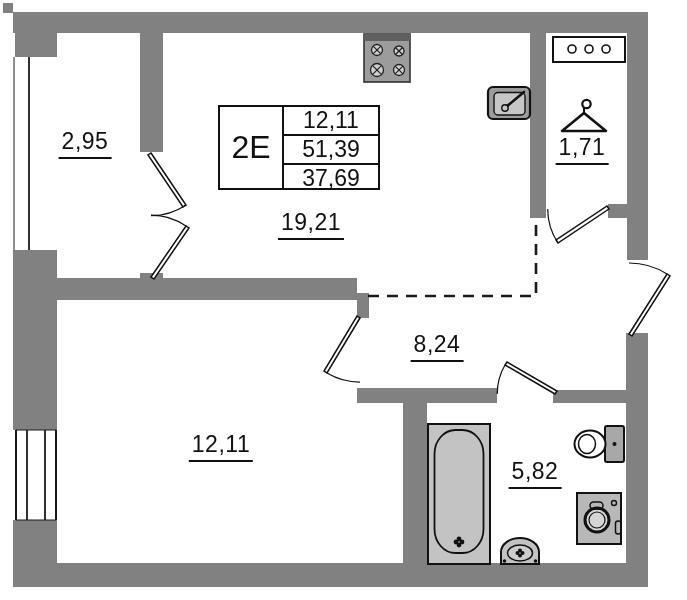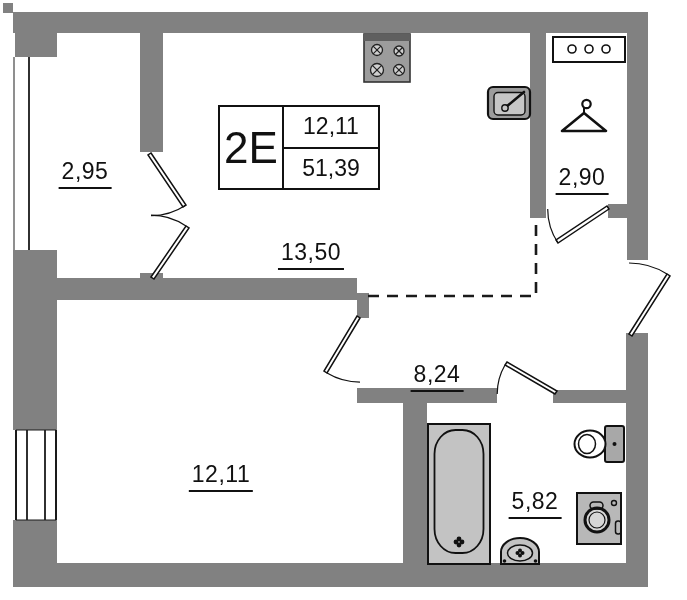--- a/index.html
+++ b/index.html
@@ -2,25 +2,25 @@
 <html><head>
 <meta charset="utf-8">
 <style>
   html,body{margin:0;padding:0;background:#fff;}
   #plan{position:relative;width:687px;height:600px;background:#fff;overflow:hidden;
         font-family:"Liberation Sans",sans-serif;color:#111;}
   #plan svg{position:absolute;left:0;top:0;}
   .wall{fill:#818181;}
   .room-label{position:absolute;transform:translateX(-50%);text-align:center;
               font-size:23px;letter-spacing:0.5px;white-space:nowrap;line-height:1.2;}
-  .room-label .u{display:inline-block;border-bottom:2px solid #111;padding:0 3px 1px 3px;margin-top:30px;}
+  .room-label .u{display:inline-block;border-bottom:2px solid #111;padding:0 3px 1px 3px;}
   .title-block{position:absolute;left:218px;top:105px;width:158px;height:81px;
                border:2px solid #111;background:#fff;display:flex;}
   .tb-left{width:62px;border-right:2px solid #111;display:flex;align-items:center;
-           justify-content:center;font-size:44px;}
+           justify-content:center;font-size:32px;}
   .tb-right{flex:1;display:flex;flex-direction:column;}
   .tb-cell{flex:1;display:flex;align-items:center;justify-content:center;
            font-size:23px;border-bottom:2px solid #111;}
   .tb-cell:last-child{border-bottom:none;}
 </style>
 </head>
 <body>
 
 <div id="plan">
 
@@ -162,40 +162,41 @@
       <rect x="590" y="502" width="13" height="7" rx="3.5" fill="none" stroke="#111" stroke-width="1.5"></rect>
       <rect x="615.5" y="521" width="5.5" height="13" rx="2.5" fill="none" stroke="#111" stroke-width="1.5"></rect>
     </g>
   </svg>
 
   <div class="room-label" style="left:85px;top:128px;">
     <span class="u">2,95</span><br>
   </div>
 
   <div class="room-label" style="left:311px;top:209px;">
-    <span class="u">13,50</span>
+    <span class="u">19,21</span>
   </div>
 
   <div class="room-label" style="left:582px;top:134px;">
-    <span class="u">2,90</span>
+    <span class="u">1,71</span>
   </div>
 
   <div class="room-label" style="left:437px;top:331px;">
     <span class="u">8,24</span>
   </div>
 
   <div class="room-label" style="left:221px;top:431px;">
     <span class="u">12,11</span>
   </div>
 
   <div class="room-label" style="left:535px;top:458px;">
     <span class="u">5,82</span>
   </div>
 
   <div class="title-block">
     <div class="tb-left">2E</div>
     <div class="tb-right">
       <div class="tb-cell">12,11</div>
       <div class="tb-cell">51,39</div>
+      <div class="tb-cell">37,69</div>
     </div>
   </div>
 
 </div>
 
 </body></html>

